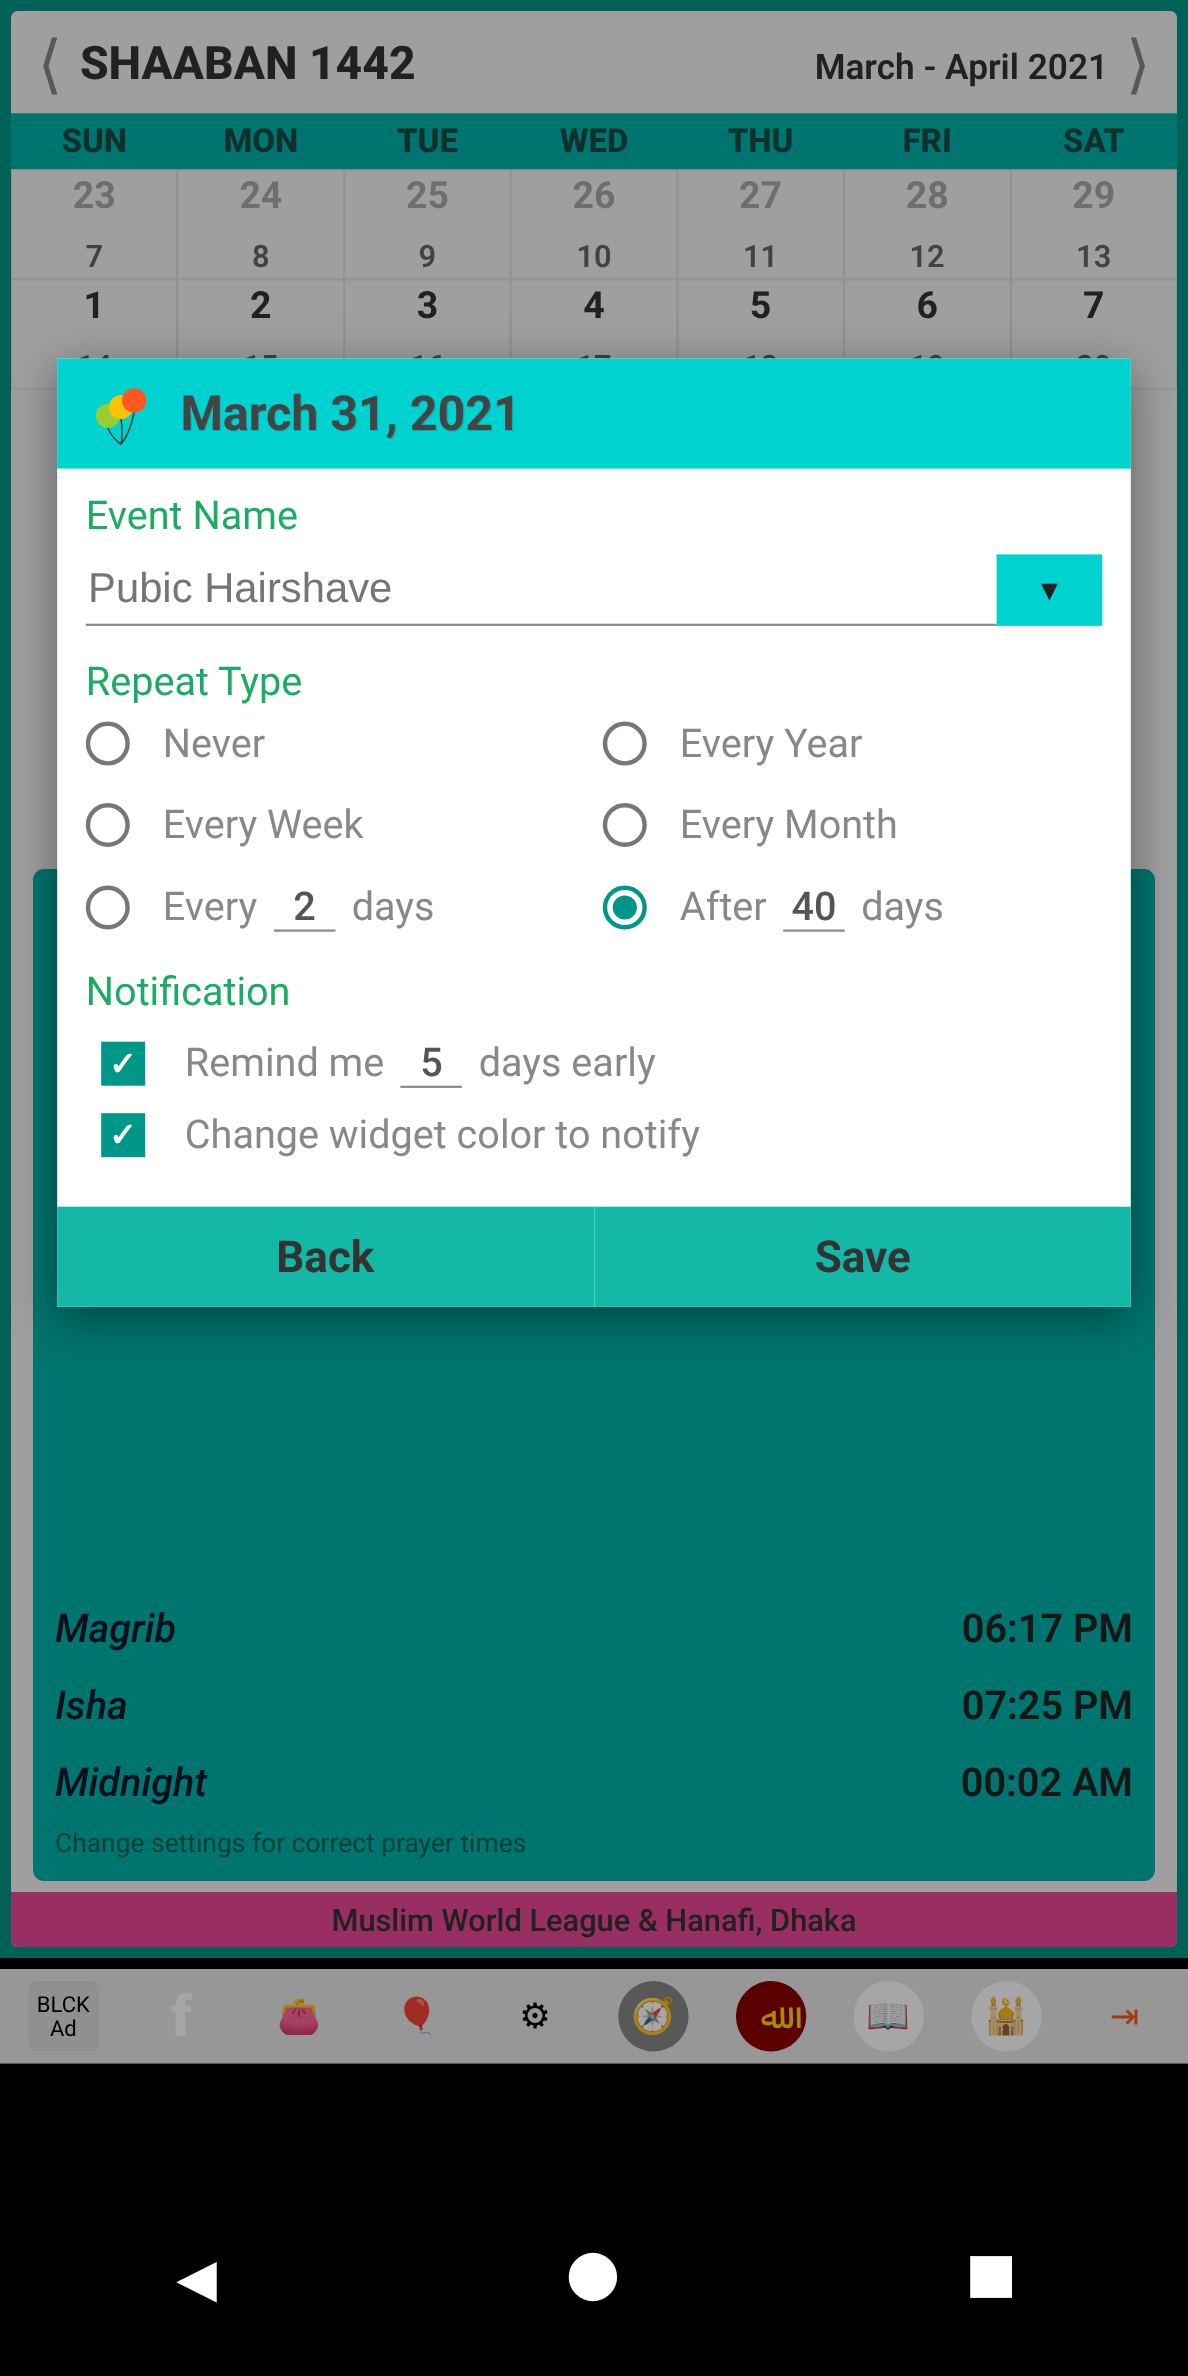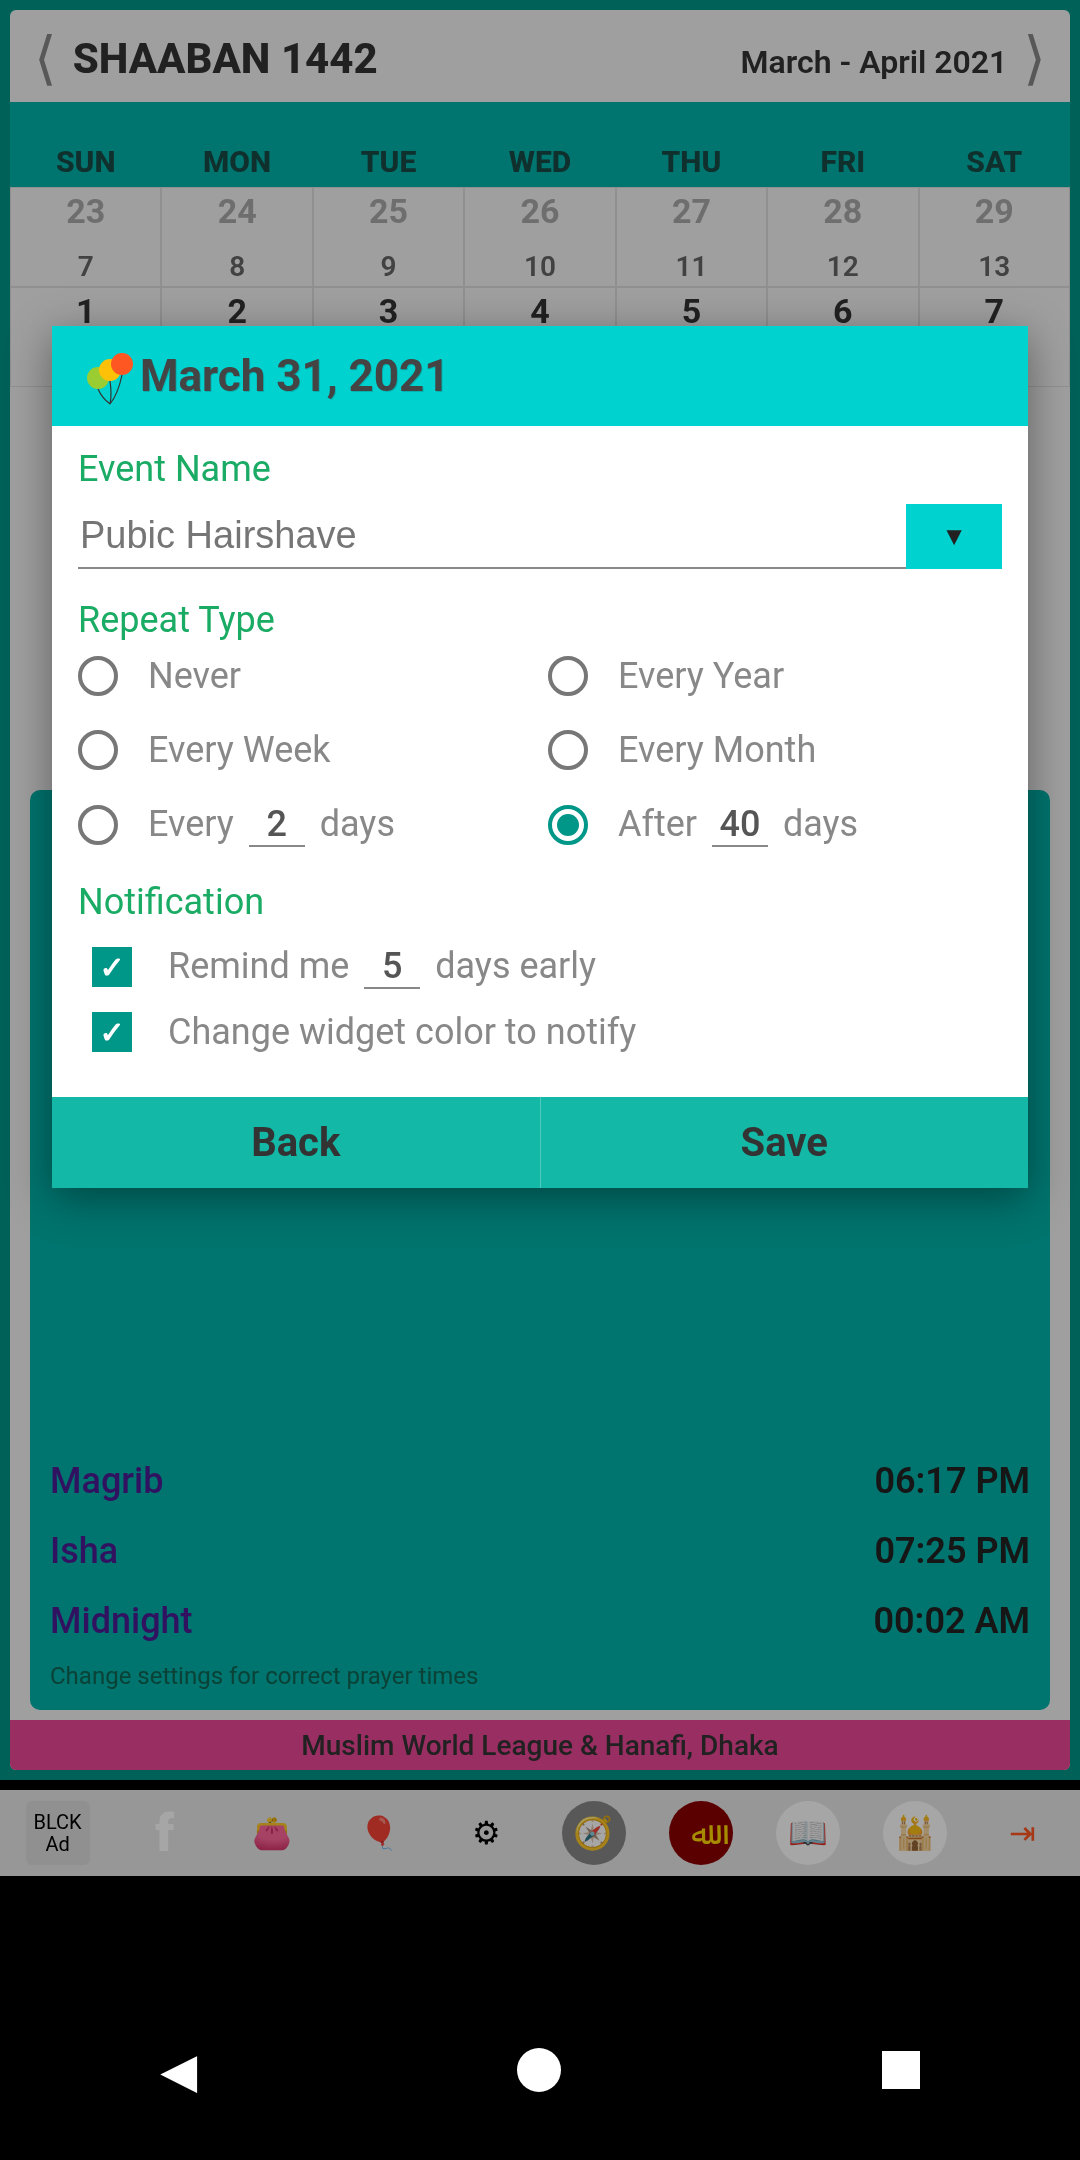--- a/index.html
+++ b/index.html
@@ -34,21 +34,21 @@
 }
 .cal-title { font-size: 42px; font-weight: 800; color: #333; }
 .cal-sub { font-size: 32px; font-weight: 600; color: #333; }
 .chev { font-size: 58px; color: #888; font-weight: 200; }
 .dow-row {
   display: grid;
   grid-template-columns: repeat(7,1fr);
   background: #00b2a9;
   padding: 8px 0;
 }
-.dow { text-align: center; font-size: 30px; font-weight: 800; color: #184a46; margin-top: 34px; }
+.dow { text-align: center; font-size: 30px; font-weight: 800; color: #184a46; }
 .cal-grid {
   display: grid;
   grid-template-columns: repeat(7,1fr);
 }
 .cell {
   height: 100px;
   border: 1px solid #ddd;
   display: flex;
   flex-direction: column;
   align-items: center;
@@ -68,21 +68,21 @@
   padding: 20px;
   display: flex;
   flex-direction: column;
   justify-content: flex-end;
 }
 .prow {
   display: flex;
   justify-content: space-between;
   padding: 14px 0;
 }
-.pname { font-size: 36px; color: #4c1d95; font-weight: 500; }
+.pname { font-size: 36px; color: #0f172a; font-weight: 500; font-style: italic; }
 .ptime { font-size: 36px; color: #222; font-weight: 600; }
 .prayer-note { font-size: 24px; color: #165; margin-top: 6px; }
 .status-strip {
   position: absolute;
   left: 0; right: 0; bottom: 0;
   height: 50px;
   background: #ec4899;
   display: flex;
   align-items: center;
   justify-content: center;
@@ -121,20 +121,21 @@
   right: 52px;
   top: 326px;
   background: #fff;
   box-shadow: 0 10px 40px rgba(0,0,0,0.4);
 }
 .dialog-header {
   background: #00d2d0;
   padding: 20px 28px;
   display: flex;
   align-items: center;
+  gap: 24px;
 }
 .balloons { width: 60px; height: 60px; display: flex; align-items: center; }
 .balloons svg { width: 60px; height: 60px; }
 .dialog-title { font-size: 44px; font-weight: 700; color: #444; text-shadow: 1px 1px 0 rgba(0,0,0,0.15); }
 .dialog-body { padding: 22px 26px; }
 .sect-label { font-size: 36px; color: #1aab64; font-weight: 400; margin-bottom: 14px; }
 .field-row { display: flex; align-items: stretch; gap: 0; margin-bottom: 30px; }
 .text-input {
   flex: 1;
   border: none;

